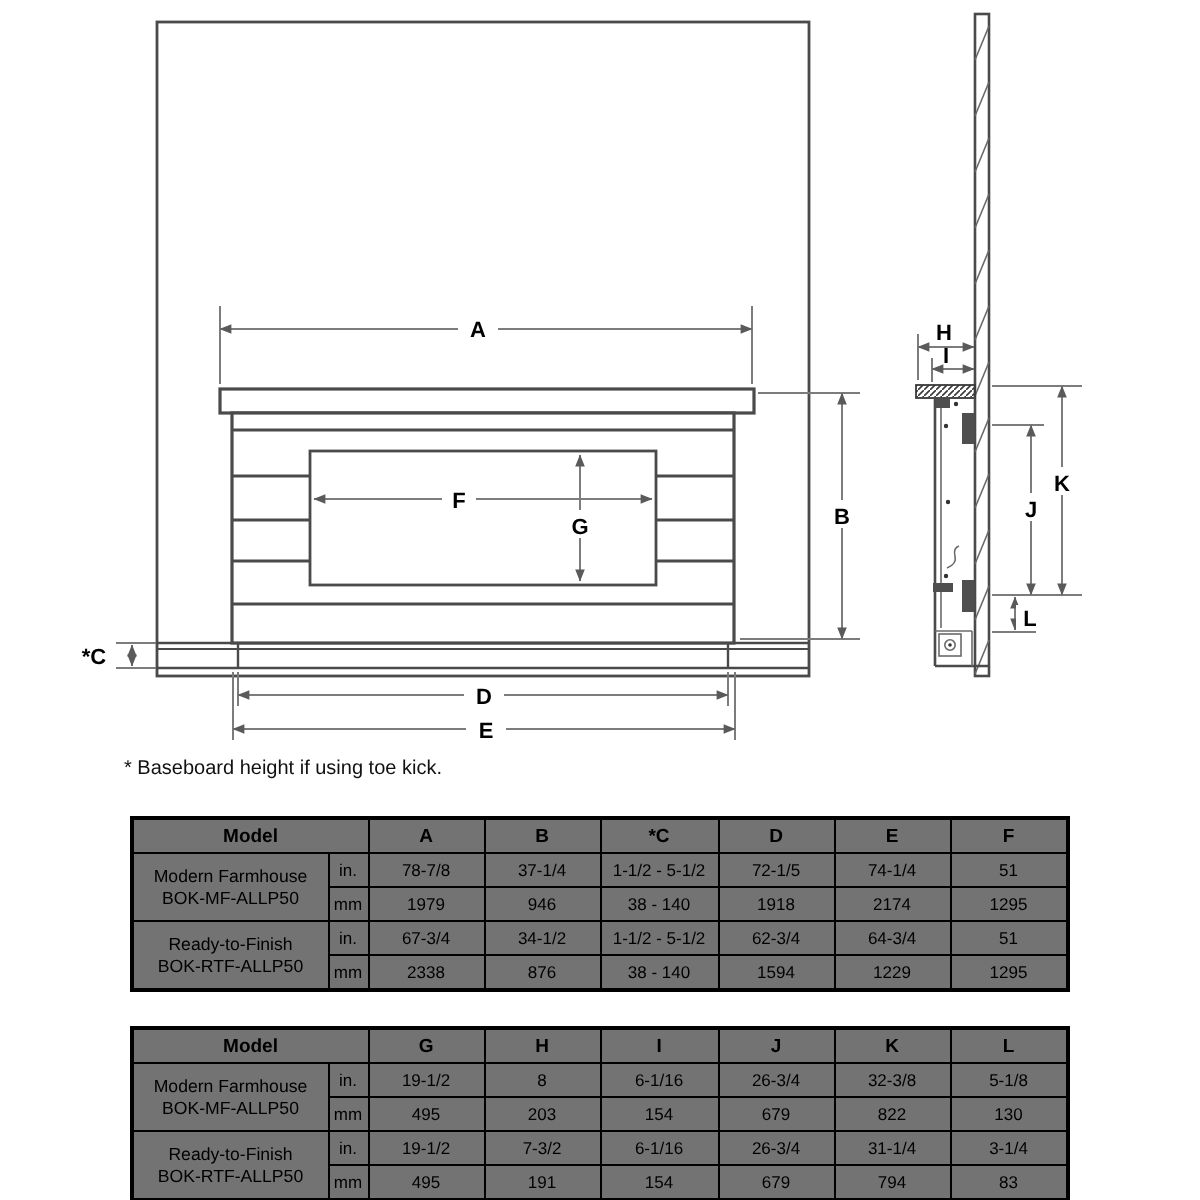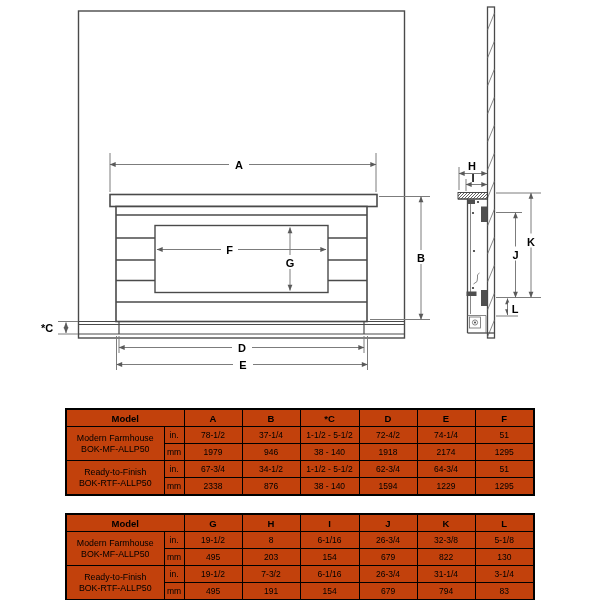--- a/index.html
+++ b/index.html
@@ -12,21 +12,21 @@
   .dim{stroke:#7c7c7c;stroke-width:1;fill:none;marker-start:url(#arw);marker-end:url(#arw);}
   .ext{stroke:#7c7c7c;stroke-width:1;fill:none;}
   .dln{stroke:#4a4a4a;fill:#fff;}
   .thin{stroke:#6a6a6a;stroke-width:0.8;fill:none;}
   .lblbg{fill:#fff;}
   .footnote{
     position:absolute;left:62px;top:379px;font-size:10px;color:#111;
   }
   .dimtable{
     position:absolute;left:65px;border-collapse:collapse;table-layout:fixed;
-    width:468px;border:2px solid #000;background:#c2410c;
+    width:468px;border:2px solid #000;background:#737373;
   }
   .dimtable.t1{top:408px;}
   .dimtable.t2{top:513px;}
   .dimtable th,.dimtable td{
     border:1px solid #000;text-align:center;vertical-align:middle;padding:0;
     font-size:8.5px;height:16px;overflow:hidden;white-space:nowrap;
   }
   .dimtable th{font-size:9.5px;font-weight:bold;height:16px;}
   .dimtable td.model{font-size:8.8px;line-height:1.25;}
   .dimtable td.unit{font-size:8.5px;}
@@ -184,20 +184,21 @@
 
       <g>
         <line class="ext" x1="496" y1="316" x2="518" y2="316"></line>
         <line class="dim" x1="507.5" y1="298.5" x2="507.5" y2="315"></line>
         <rect class="lblbg" x="508" y="302.5" width="13" height="12"></rect>
         <text class="lbl" x="515" y="313">L</text>
       </g>
     </g>
   </svg>
 
+  <div class="footnote">* Baseboard height if using toe kick.</div>
 
   <table class="dimtable t1">
     <colgroup>
       <col style="width:98px">
         <col style="width:20px">
       <col style="width:58px">
         <col style="width:58px">
         <col style="width:59px">
       <col style="width:58px">
         <col style="width:58px">
@@ -214,24 +215,24 @@
           <th>F</th>
         </tr>
       </thead>
       <tbody>
         <tr>
           <td class="model" rowspan="2">
             <div>Modern Farmhouse</div>
             <div>BOK-MF-ALLP50</div>
           </td>
           <td class="unit">in.</td>
-          <td>78-1/2</td>
+          <td>78-7/8</td>
           <td>37-1/4</td>
           <td>1-1/2 - 5-1/2</td>
-          <td>72-4/2</td>
+          <td>72-1/5</td>
           <td>74-1/4</td>
           <td>51</td>
         </tr>
         <tr>
           <td class="unit">mm</td>
           <td>1979</td>
           <td>946</td>
           <td>38 - 140</td>
           <td>1918</td>
           <td>2174</td>

